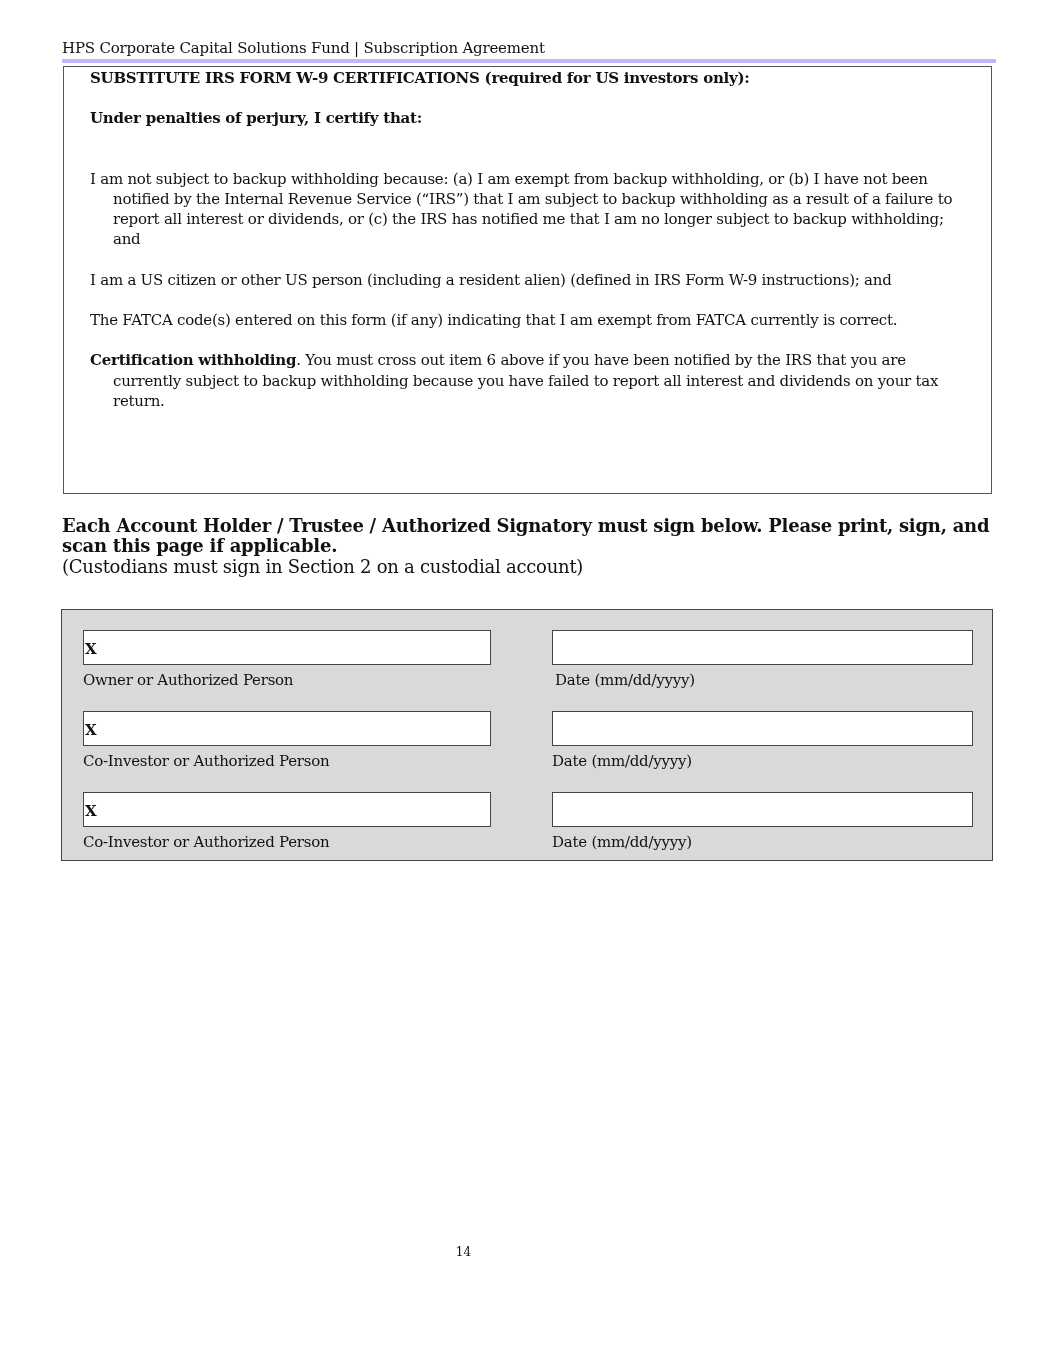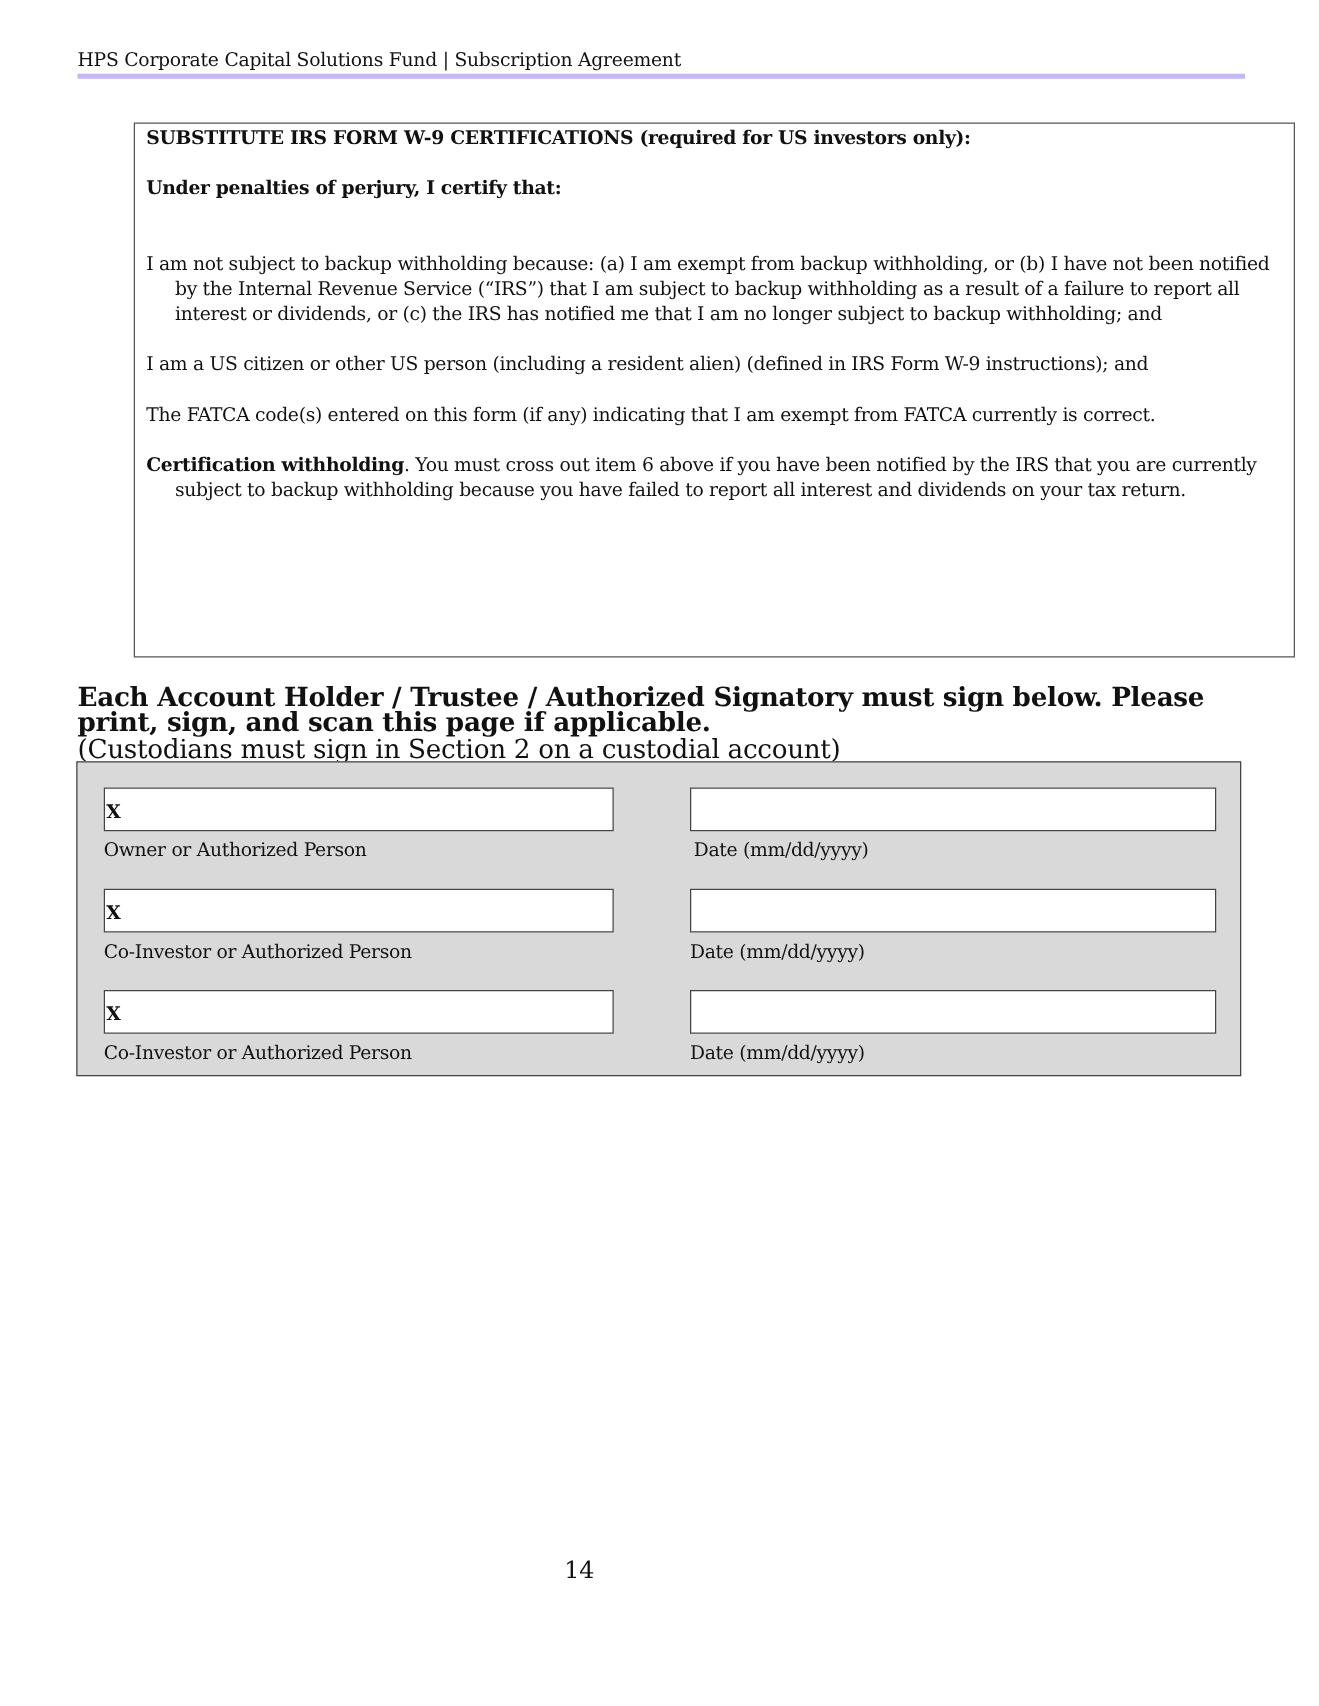--- a/index.html
+++ b/index.html
@@ -1,28 +1,28 @@
 <!DOCTYPE html>
 <html><head>
 <meta charset="utf-8">
 <style>
   html, body { margin:0; padding:0; background:#ffffff; }
   body { width:1055px; height:1365px; position:relative; font-family:"DejaVu Serif", "Liberation Serif", serif; color:#111; overflow:hidden; }
   .header { position:absolute; left:62px; top:38px; width:934px; font-size:15px; line-height:20px; padding-bottom:1px; border-bottom:4px solid #c4b5fd; letter-spacing:-0.2px; }
-  .w9box { position:absolute; left:63px; top:98px; width:929px; height:428px; border:1px solid #555; box-sizing:border-box; padding:0 9px;margin-left:44px; }
+  .w9box { position:absolute; left:63px; top:66px; width:929px; height:428px; border:1px solid #555; box-sizing:border-box; padding:0 26px; }
   .w9box p { margin:0; font-size:15px; line-height:20.3px; letter-spacing:-0.25px; }
   .hang { padding-left:23px; text-indent:-23px; }
   .b { font-weight:bold; }
-  .sign-intro { position:absolute; left:62px; top:548px; width:930px; font-size:21px; line-height:20.3px; letter-spacing:-0.25px; }
+  .sign-intro { position:absolute; left:62px; top:516px; width:930px; font-size:18px; line-height:20.3px; letter-spacing:-0.25px; }
   .sign-intro .b { font-weight:bold; }
   .sigpanel { position:absolute; left:61px; top:609px; width:932px; height:252px; background:#d9d9d9; border:1px solid #444; box-sizing:border-box; }
   .field { position:absolute; background:#fff; border:1px solid #444; box-sizing:border-box; height:35px; }
   .field .x { position:absolute; left:1px; top:9px; font-weight:bold; font-size:15px; }
   .lbl { position:absolute; font-size:15px; letter-spacing:-0.25px; line-height:20px; }
-  .pagenum { position:absolute; left:0; width:927px; top:1245px; text-align:center; font-size:19px; }
+  .pagenum { position:absolute; left:0; width:927px; top:1245px; text-align:center; font-size:12px; }
 </style>
 </head>
 <body>
 
 <div class="header">HPS Corporate Capital Solutions Fund | Subscription Agreement</div>
 
 <div class="w9box">
   <p class="b" style="margin-top:1px;">SUBSTITUTE IRS FORM W-9 CERTIFICATIONS (required for US investors only):</p>
   <p style="height:20px;"></p>
   <p class="b">Under penalties of perjury, I certify that:</p>

